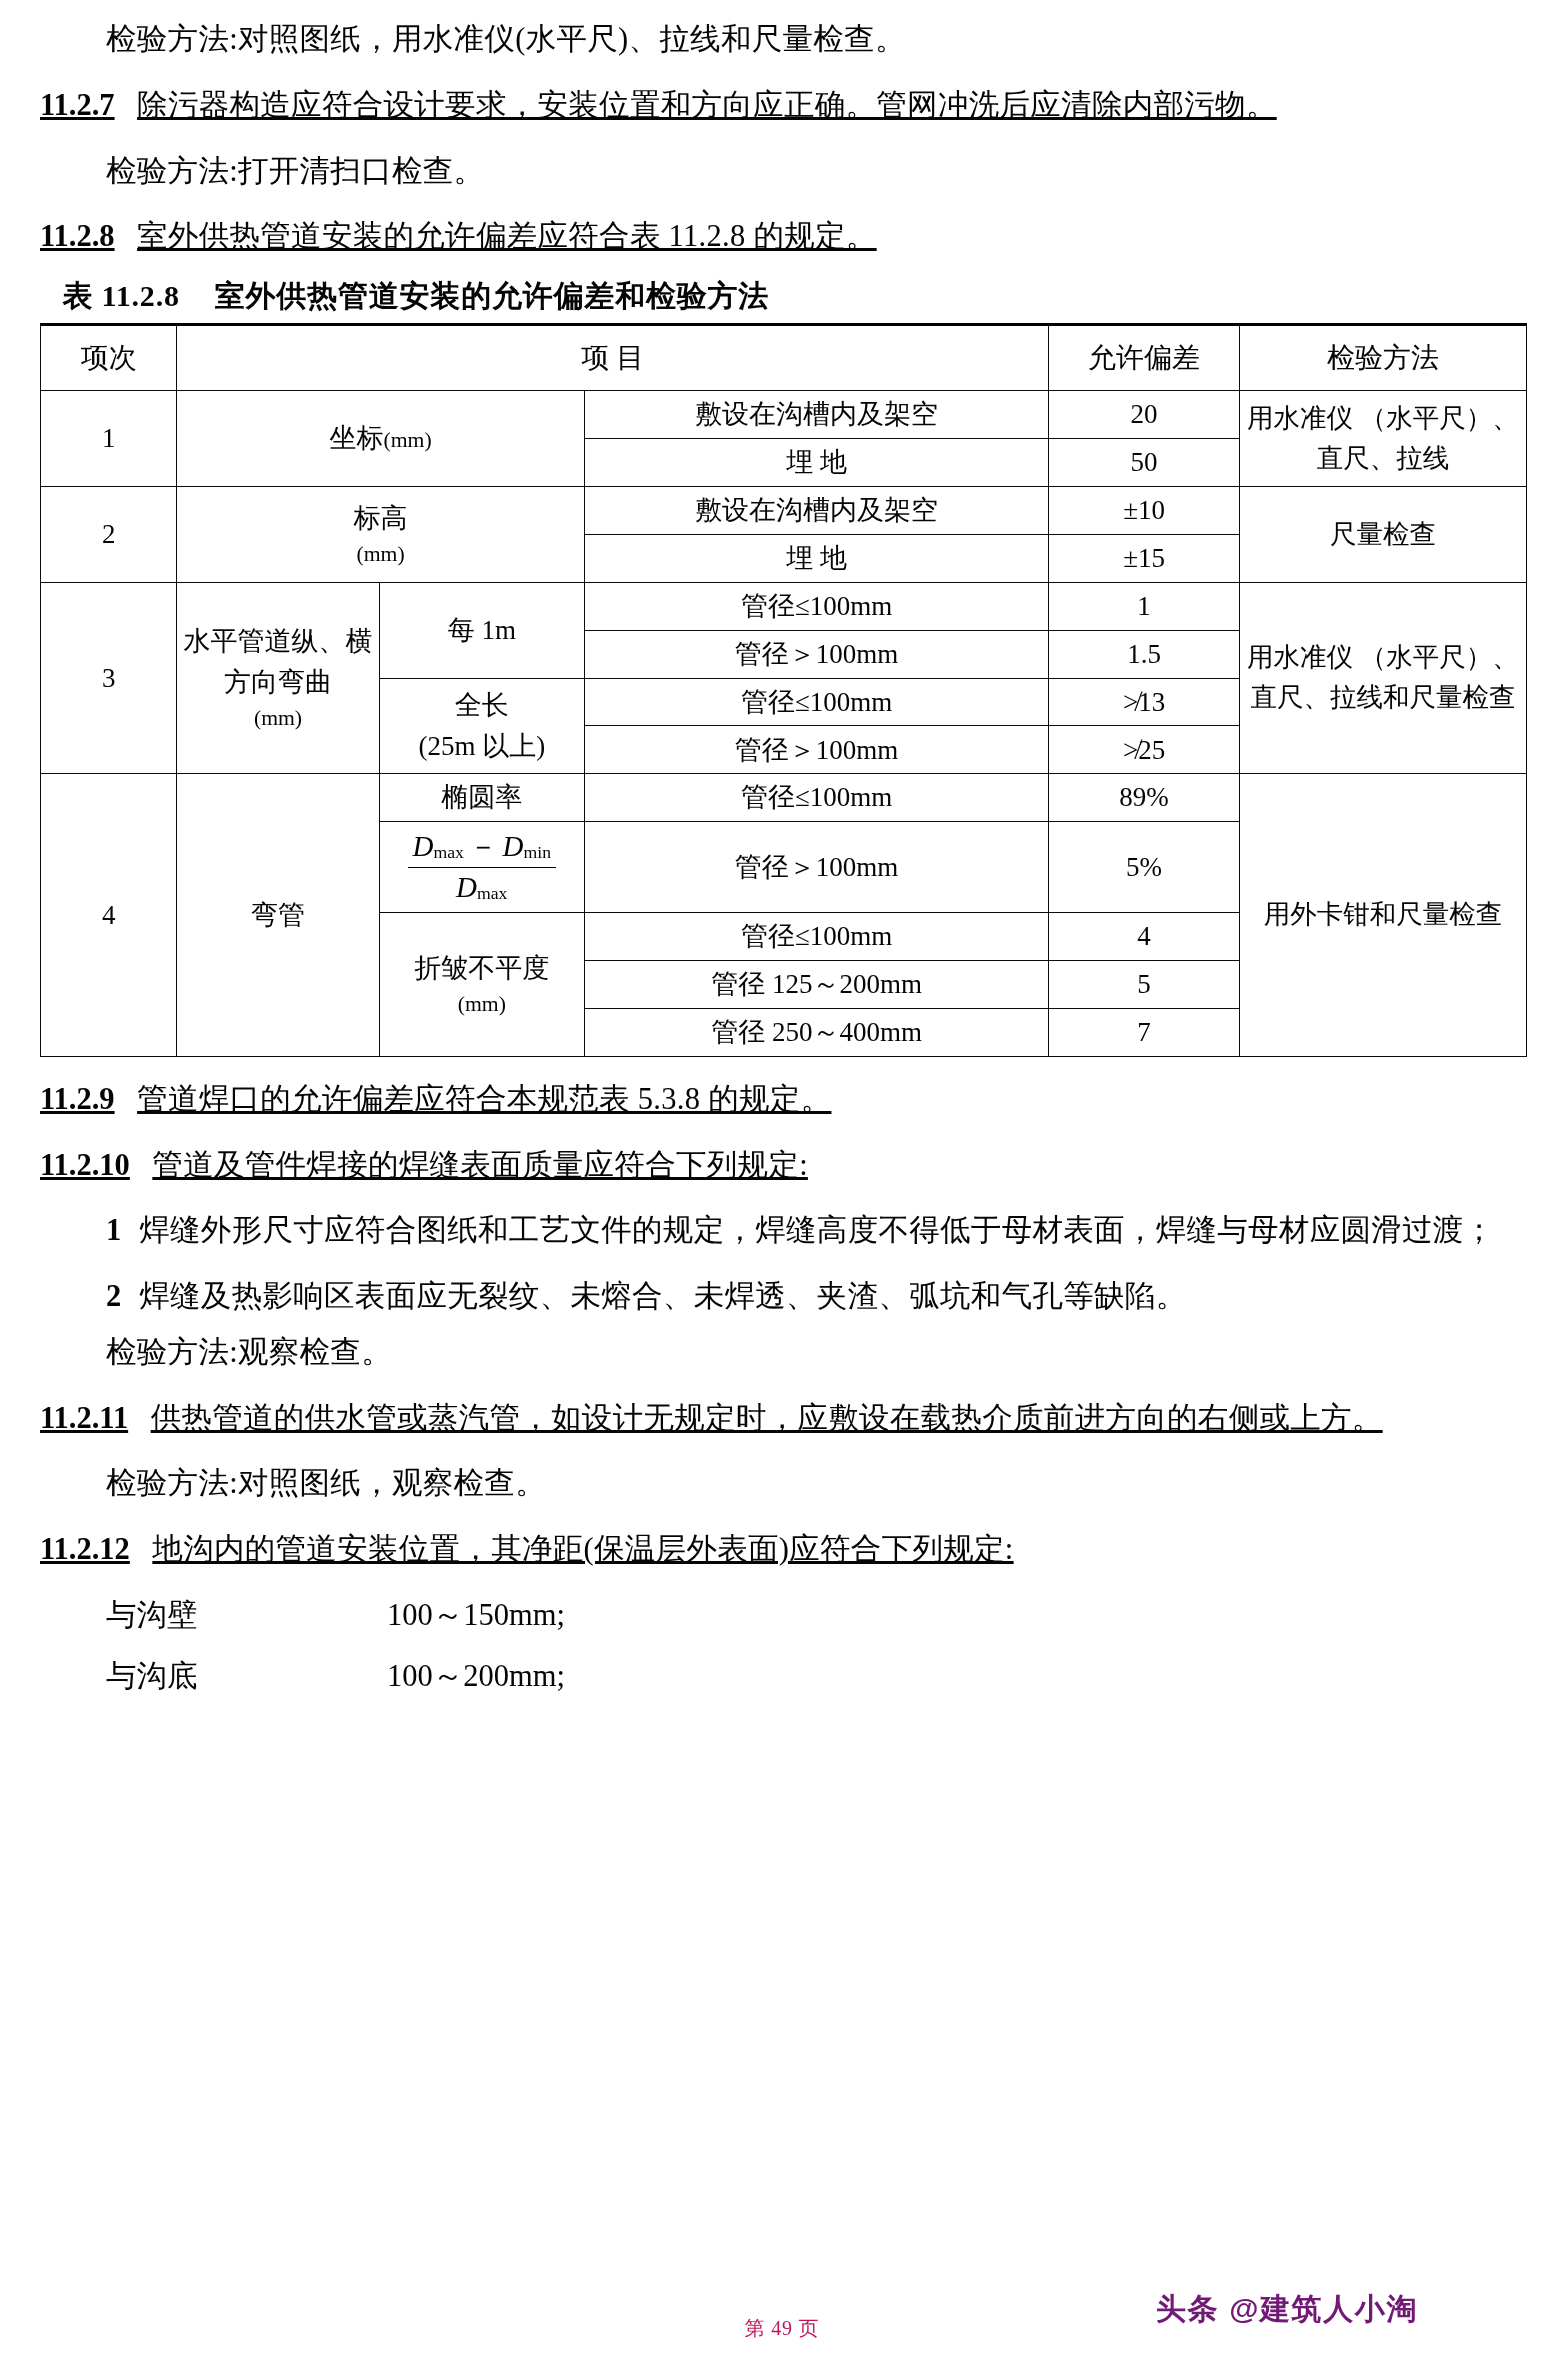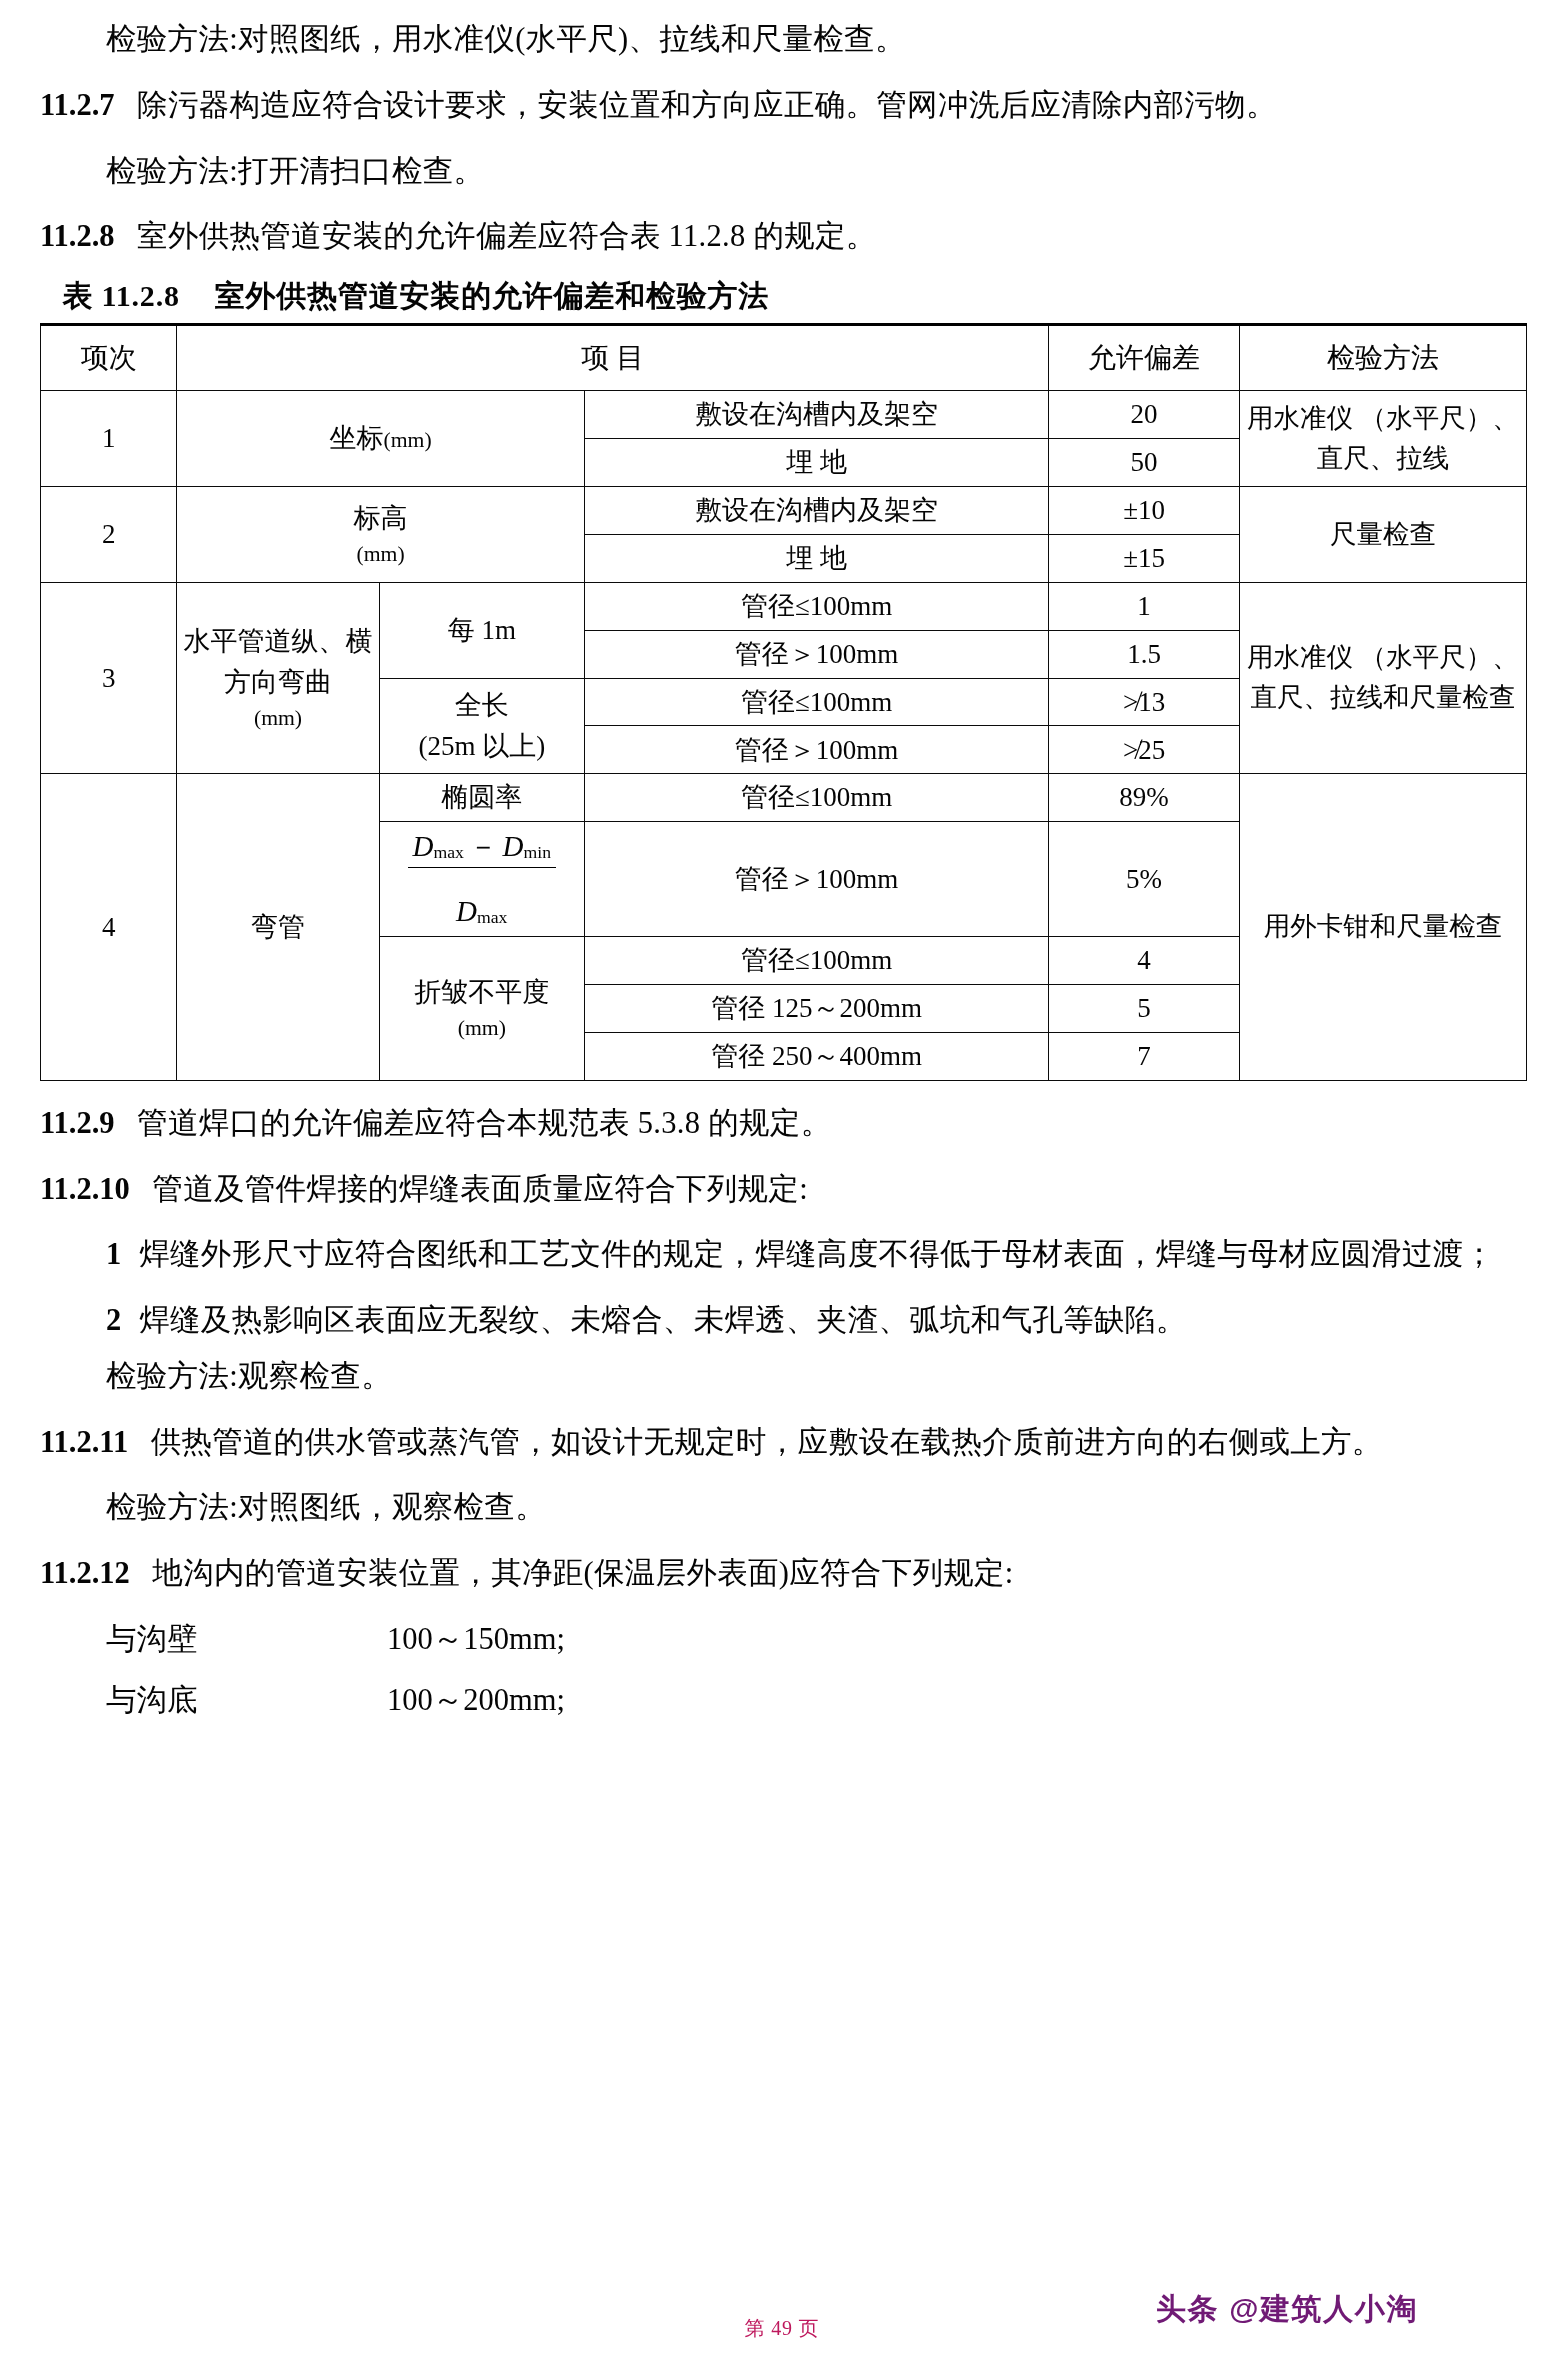--- a/index.html
+++ b/index.html
@@ -33,20 +33,21 @@
   .para {
     font-size: 30.5px;
     line-height: 1.68;
     letter-spacing: 0.3px;
     margin: 0 0 4.8px 0;
     text-align: justify;
   }
   .para.indent2 { text-indent: 0; padding-left: 66px; }
   .para.hang {
     padding-left: 0;
+    text-decoration: underline;
   }
   .num {
     font-family: "Liberation Serif", "DejaVu Serif", serif;
     font-weight: bold;
     letter-spacing: 0px;
     margin-right: 22.5px;
     white-space: nowrap;
   }
   .num-sub {
     font-family: "Liberation Serif", "DejaVu Serif", serif;
@@ -116,21 +117,20 @@
   .frac .top {
     display: block;
     border-bottom: 1.6px solid #000;
     padding: 0 4.8px 3.2px 4.8px;
     white-space: nowrap;
   }
   .frac .bot {
     display: block;
     padding: 3.2px 4.8px 0 4.8px;
     white-space: nowrap;
-    margin-top: 24px;
   }
   .frac sub {
     font-style: normal;
     font-size: 17.7px;
     vertical-align: -2.4px;
     text-align: center;
   }
   .frac .op { font-style: normal; padding: 0 4.8px; }
 
   

